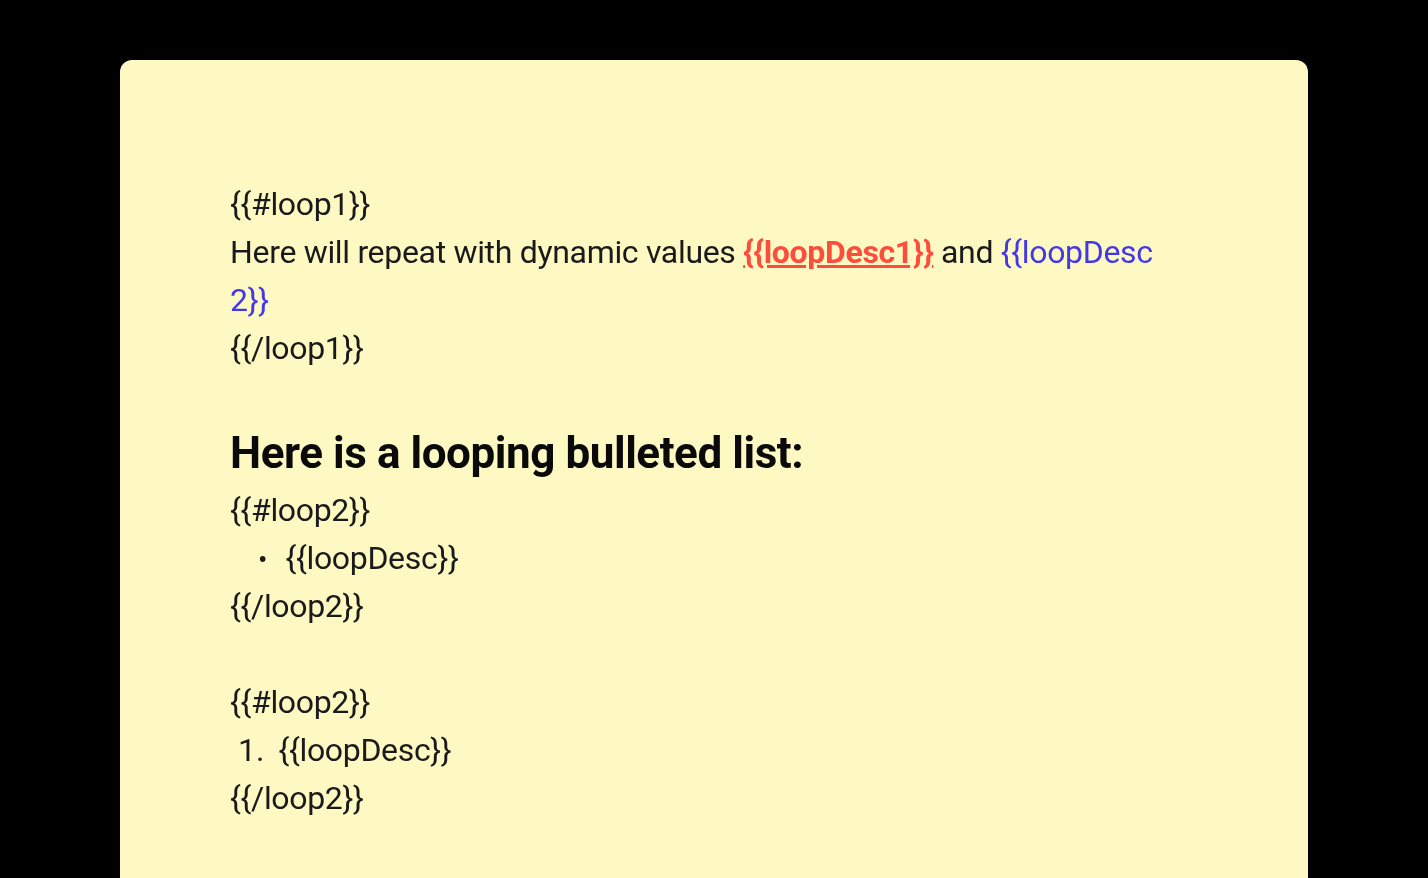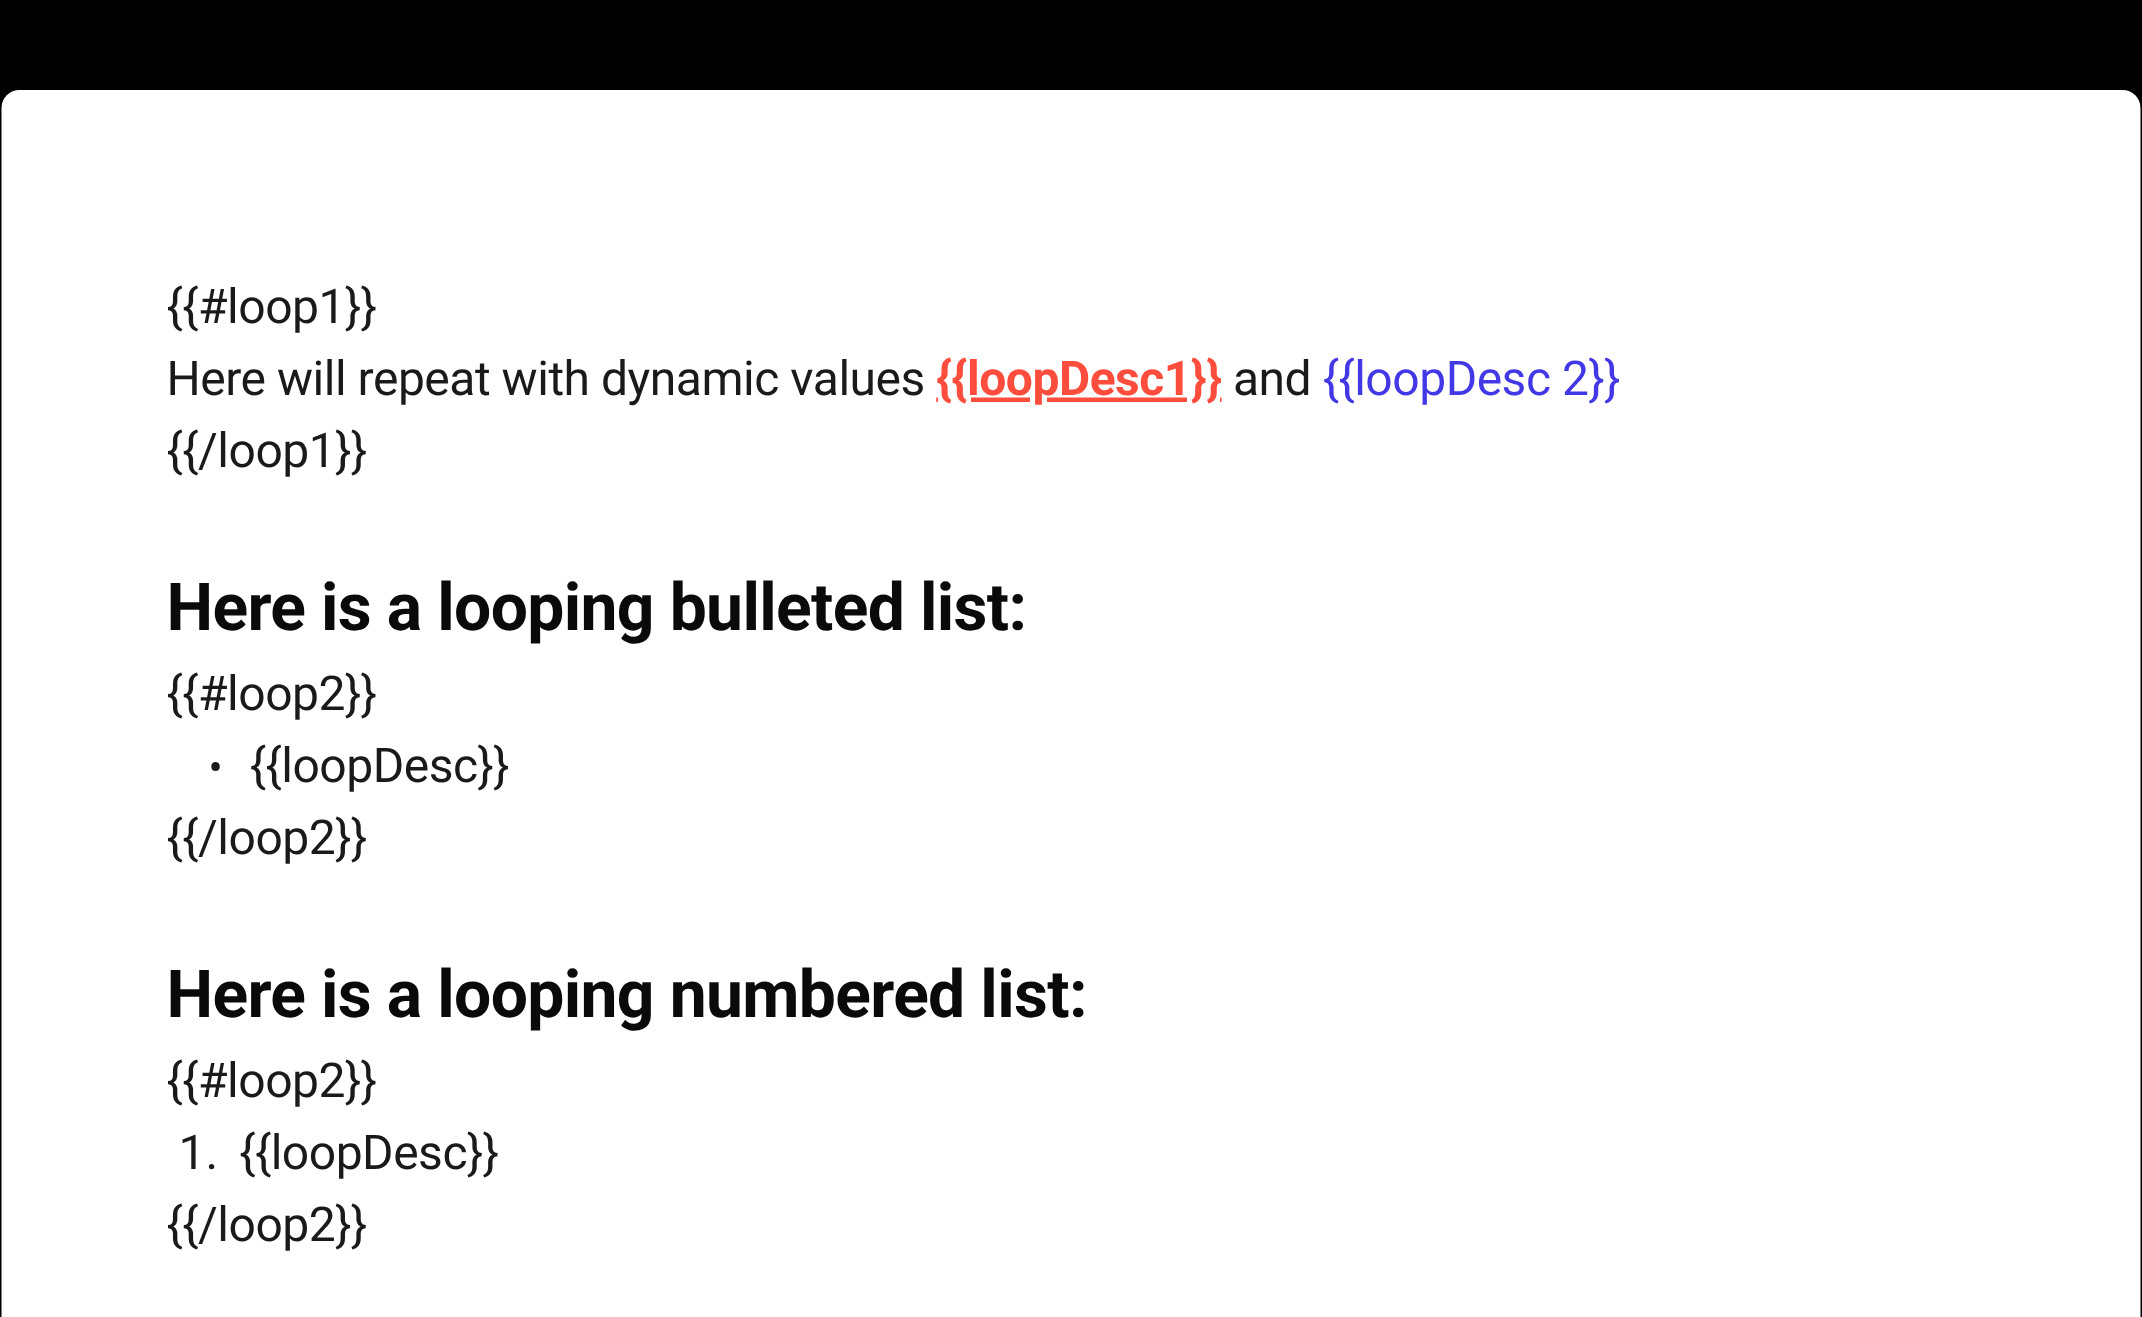--- a/index.html
+++ b/index.html
@@ -11,22 +11,22 @@
       background: #000;
       font-family: -apple-system, BlinkMacSystemFont, 'Segoe UI', Roboto, Helvetica, Arial, sans-serif;
       width: 1428px;
       height: 878px;
       display: flex;
       justify-content: center;
       align-items: flex-start;
       padding-top: 60px;
     }
     .document {
-      background: #ffffff;
-      width: 1426px;
+      background: #fef9c3;
+      width: 1188px;
       min-height: 818px;
       border-radius: 12px 12px 0 0;
       box-shadow: 0 0 40px rgba(0,0,0,0.5);
       padding: 120px 110px 20px 110px;
     }
     .line {
       font-size: 32px;
       line-height: 1.5;
       color: #1a1a1a;
       font-weight: 400;
@@ -90,21 +90,20 @@
   <div class="heading">Here is a looping bulleted list:</div>
   <div class="line">{{#loop2}}</div>
   <div class="bullet-row">
     <span class="bullet-marker">•</span>
     <span class="line">{{loopDesc}}</span>
   </div>
   <div class="line">{{/loop2}}</div>
 
   <div class="spacer"></div>
 
-  <div class="heading">Here is a looping numbered list:</div>
   <div class="line">{{#loop2}}</div>
   <div class="number-row">
     <span class="number-marker">1.</span>
     <span class="line">{{loopDesc}}</span>
   </div>
   <div class="line">{{/loop2}}</div>
 
 </div>
 
 </body></html>

